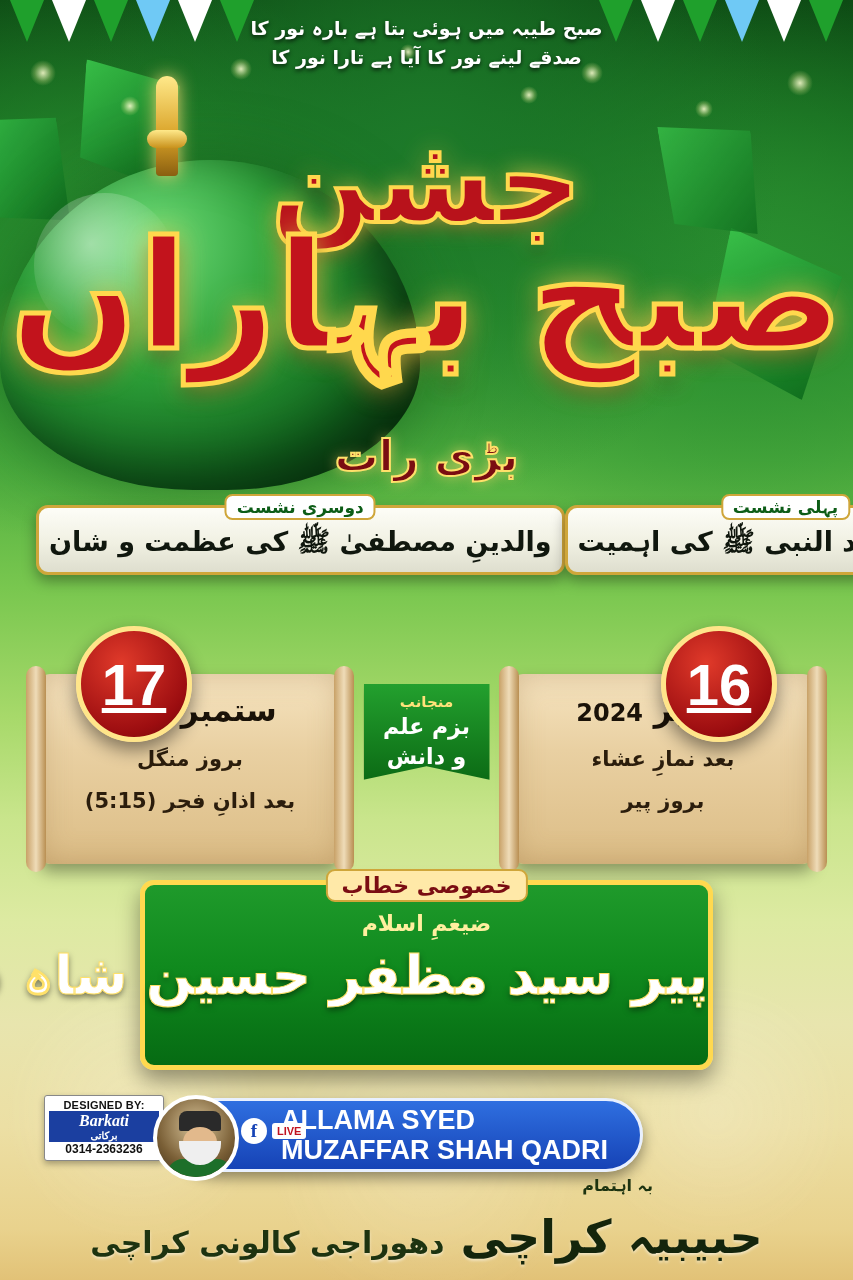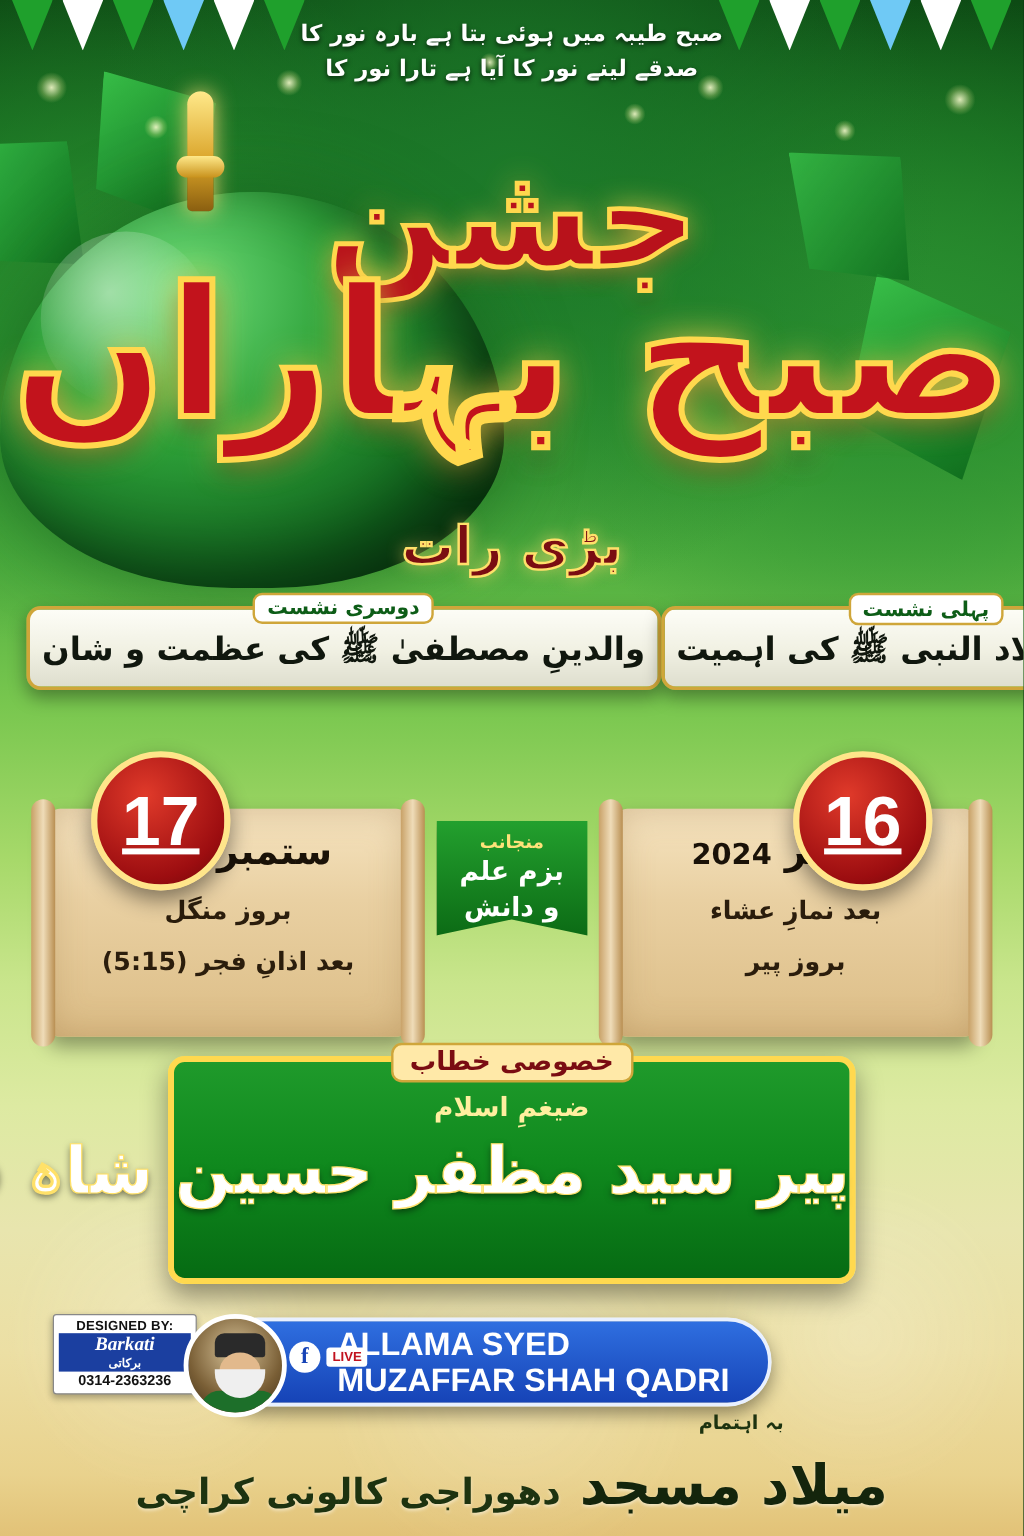--- a/index.html
+++ b/index.html
@@ -96,21 +96,21 @@
     line-height:1.05;
   }
   .subtitle {
     position:absolute; top:430px; left:0; right:0; text-align:center;
     font-size:44px; font-weight:bold; color:#7a0d12;
     -webkit-text-stroke: 2px #ffe06a;
     text-shadow: 0 0 14px rgba(255,220,110,.8);
   }
 
   
-  .sessions { position:absolute; top:505px; left:22px; right:22px; display:flex; }
+  .sessions { position:absolute; top:505px; left:36px; right:22px; display:flex; }
   .session {
     flex:1; position:relative;
     background: linear-gradient(180deg,#fdfdf7 0%, #f0f0e2 55%, #dedece 100%);
     border: 3px solid #cfa63a;
     border-radius: 12px;
     padding: 16px 10px 12px;
     box-shadow: 0 6px 14px rgba(0,0,0,.35);
     text-align:center;
   }
   .session .tag {
@@ -350,18 +350,18 @@
     </div>
     <div class="names">
       <div>ALLAMA SYED</div>
       <div>MUZAFFAR SHAH QADRI</div>
     </div>
   </div>
 
   <div class="footer">
     <div class="crest urdu">بہ اہتمام</div>
     <div class="venue urdu">
-      <span>میلاد مسجد</span>
+      <span>حبیبیہ کراچی</span>
       <span class="area">دھوراجی کالونی کراچی</span>
     </div>
   </div>
 
 </div>
 
 </body></html>

